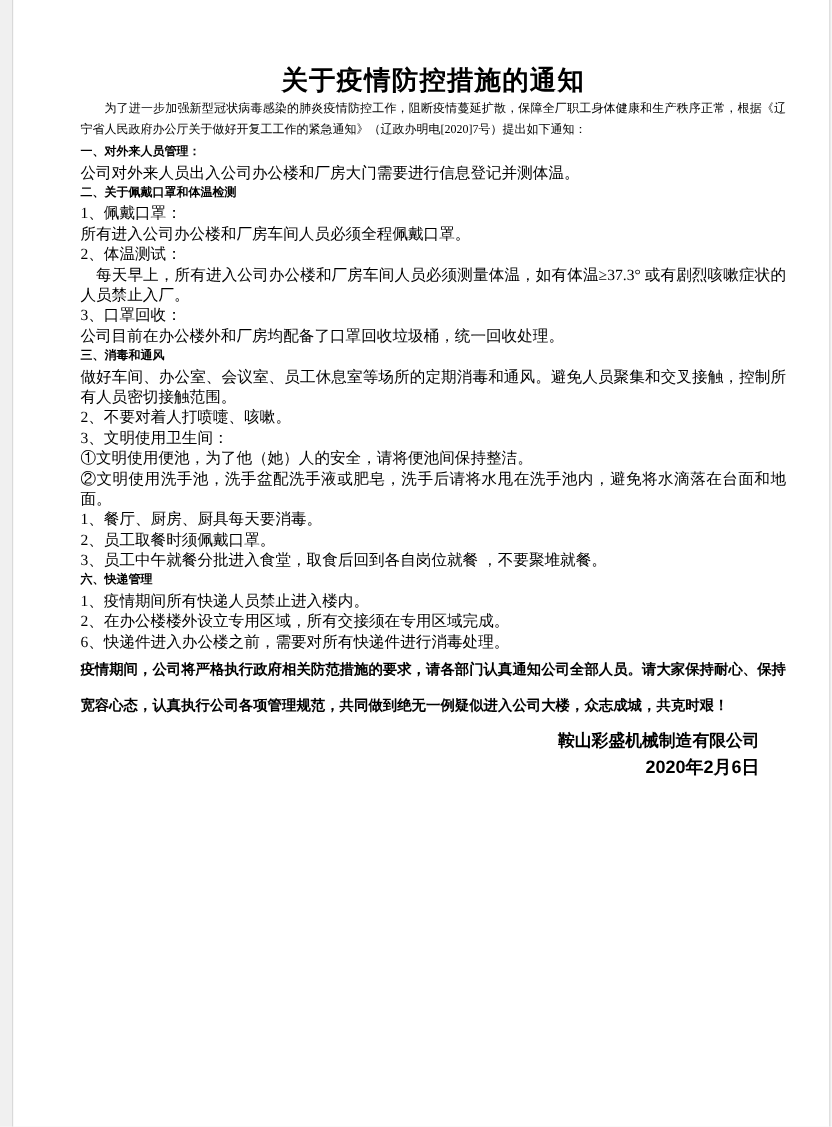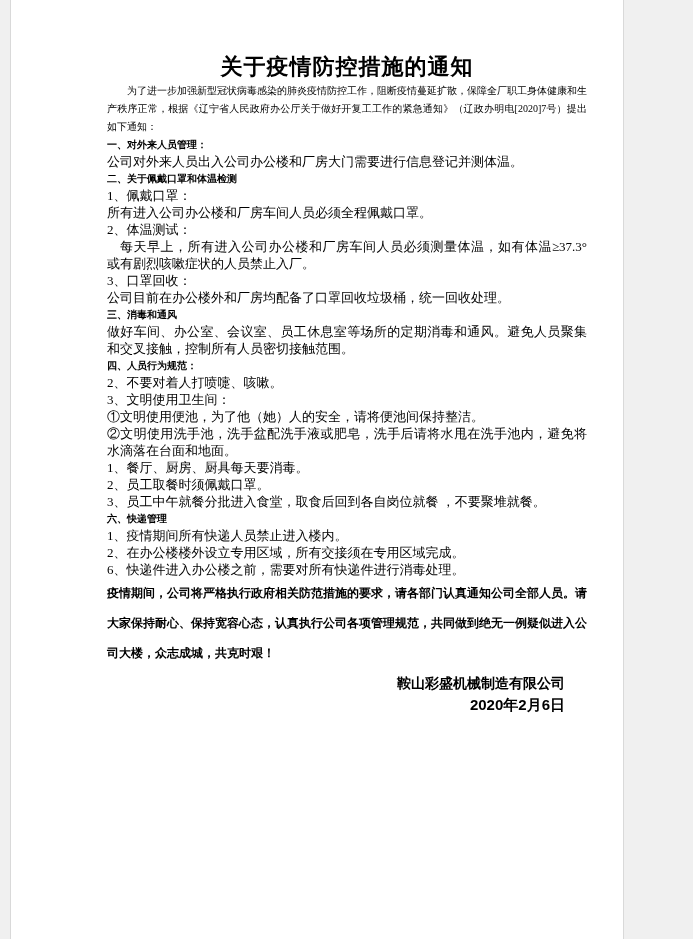--- a/index.html
+++ b/index.html
@@ -12,27 +12,26 @@
     background: #f0f0f0;
     position: relative;
     overflow: hidden;
     font-family: "Liberation Serif", serif;
     color: #000;
   }
   .paper {
     position: absolute;
     left: 10px;
     top: 0;
-    width: 614px;
+    width: 682px;
     height: 939px;
     background: #ffffff;
     border-left: 1px solid #d9d9d9;
     border-right: 1px solid #d9d9d9;
     box-sizing: border-box;
-    padding-left: 40px;
   }
   .content {
     padding: 52px 36px 0 56px;
     font-size: 13px;
     line-height: 17px;
   }
   .content p { margin: 0; }
 
   .doc-title {
     font-family: "Liberation Sans", sans-serif;
@@ -126,21 +125,20 @@
     <p class="ml72 mt5">1、佩戴口罩：</p>
     <p class="ml67 mt6">所有进入公司办公楼和厂房车间人员必须全程佩戴口罩。</p>
     <p class="ml52 mt6">2、体温测试：</p>
     <p class="ml64 mt6 indent13 wrap2">每天早上，所有进入公司办公楼和厂房车间人员必须测量体温，如有体温≥37.3° 或有剧烈咳嗽症状的人员禁止入厂。</p>
     <p class="ml61 mt5">3、口罩回收：</p>
     <p class="ml79 mt5">公司目前在办公楼外和厂房均配备了口罩回收垃圾桶，统一回收处理。</p>
 
     <p class="sec-head ml57 mt0">三、消毒和通风</p>
     <p class="ml75 mt0 wrap2">做好车间、办公室、会议室、员工休息室等场所的定期消毒和通风。避免人员聚集和交叉接触，控制所有人员密切接触范围。</p>
 
-    <p class="sec-head ml57 mt2">四、人员行为规范：</p>
     <p class="ml86 mt5">2、不要对着人打喷嚏、咳嗽。</p>
     <p class="ml86 mt5">3、文明使用卫生间：</p>
     <p class="ml71 mt5">①文明使用便池，为了他（她）人的安全，请将便池间保持整洁。</p>
     <p class="ml64 mt5 wrap2">②文明使用洗手池，洗手盆配洗手液或肥皂，洗手后请将水甩在洗手池内，避免将水滴落在台面和地面。</p>
 
     <p class="ml72 mt12">1、餐厅、厨房、厨具每天要消毒。</p>
     <p class="ml81 mt5">2、员工取餐时须佩戴口罩。</p>
     <p class="ml76 mt5">3、员工中午就餐分批进入食堂，取食后回到各自岗位就餐 ，不要聚堆就餐。</p>
 
     <p class="sec-head ml36 mt5">六、快递管理</p>

